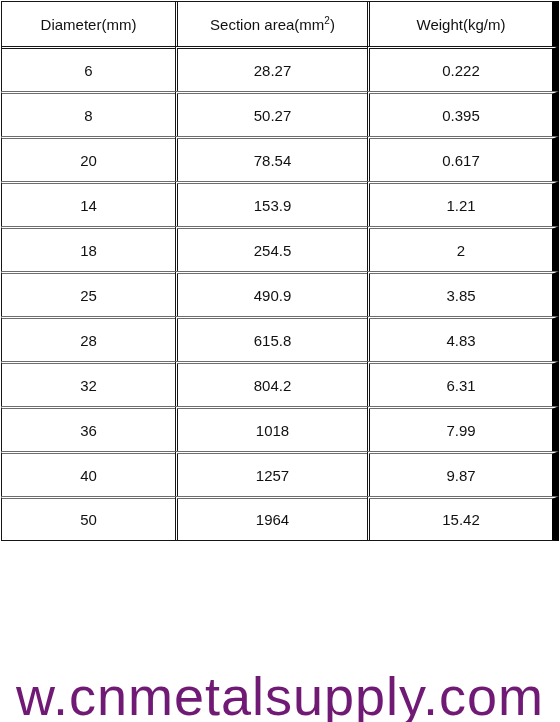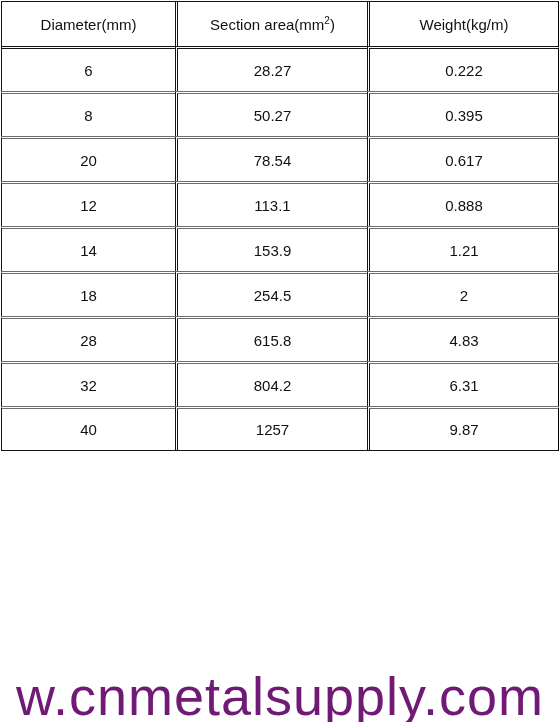--- a/index.html
+++ b/index.html
@@ -70,21 +70,21 @@
     border-top: 1px solid #151515;
     font-size: 15px;
   }
 
   table.spec-table tbody tr:first-child td {
     border-top: 3px double #151515;
   }
 
   table.spec-table th.col-last,
   table.spec-table td.col-last {
-    border-right: 1px solid #000000;
+    border-right: 7px solid #000000;
   }
 
   table.spec-table tbody tr:last-child td {
     border-bottom: 1px solid #151515;
   }
 
   .sup {
     font-size: 10px;
     vertical-align: super;
     line-height: 0;
@@ -135,46 +135,56 @@
           <td class="col-first">8</td>
           <td class="col-mid">50.27</td>
           <td class="col-right col-last">0.395</td>
         </tr>
         <tr>
           <td class="col-first">20</td>
           <td class="col-mid">78.54</td>
           <td class="col-right col-last">0.617</td>
         </tr>
         <tr>
-          <td class="col-first">12</td>
-          <td class="col-mid">113.1</td>
-          <td class="col-right col-last">0.888</td>
-        </tr>
-        <tr>
           <td class="col-first">14</td>
           <td class="col-mid">153.9</td>
           <td class="col-right col-last">1.21</td>
         </tr>
         <tr>
           <td class="col-first">18</td>
           <td class="col-mid">254.5</td>
           <td class="col-right col-last">2</td>
+        </tr>
+        <tr>
+          <td class="col-first">25</td>
+          <td class="col-mid">490.9</td>
+          <td class="col-right col-last">3.85</td>
         </tr>
         <tr>
           <td class="col-first">28</td>
           <td class="col-mid">615.8</td>
           <td class="col-right col-last">4.83</td>
         </tr>
         <tr>
           <td class="col-first">32</td>
           <td class="col-mid">804.2</td>
           <td class="col-right col-last">6.31</td>
         </tr>
         <tr>
+          <td class="col-first">36</td>
+          <td class="col-mid">1018</td>
+          <td class="col-right col-last">7.99</td>
+        </tr>
+        <tr>
           <td class="col-first">40</td>
           <td class="col-mid">1257</td>
           <td class="col-right col-last">9.87</td>
+        </tr>
+        <tr>
+          <td class="col-first">50</td>
+          <td class="col-mid">1964</td>
+          <td class="col-right col-last">15.42</td>
         </tr>
       </tbody>
   </table>
 </div>
 
 <div id="watermark">w.cnmetalsupply.com</div>
 
 </body></html>

